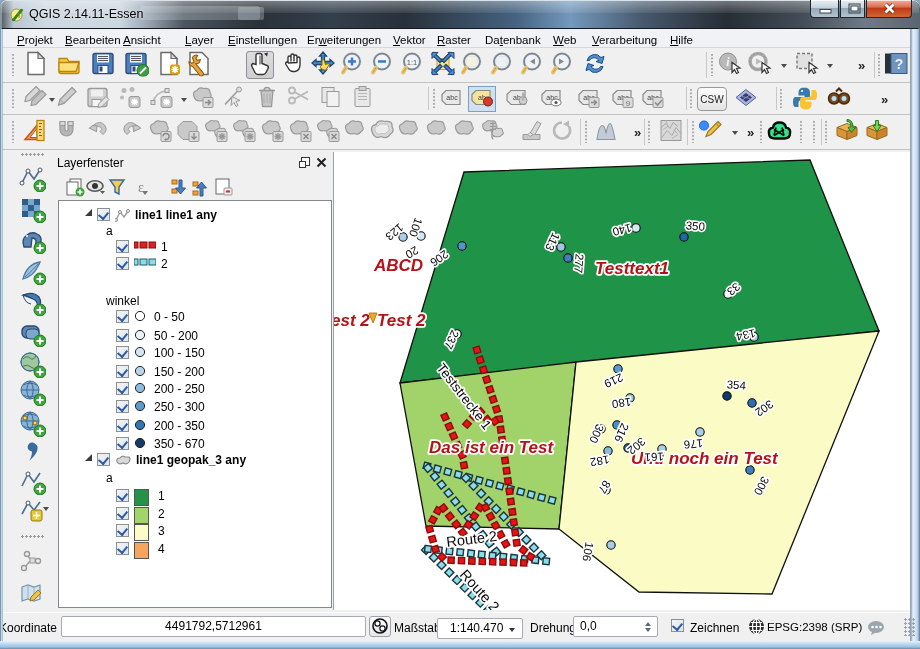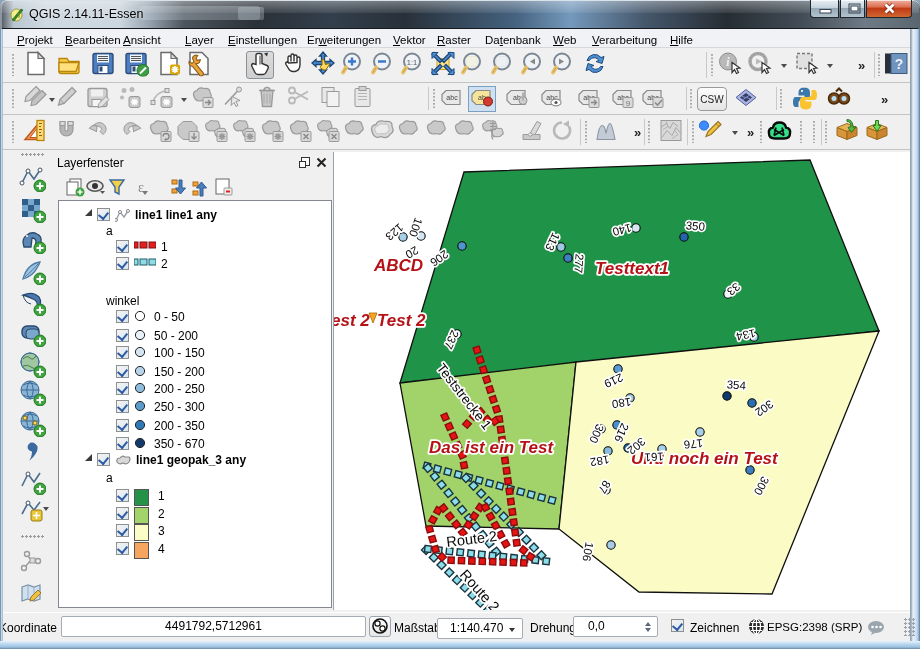--- a/index.html
+++ b/index.html
@@ -981,21 +981,21 @@
   <svg width="20" height="19" viewBox="0 0 20 19">
         <circle cx="10" cy="9" r="7" fill="none" stroke="#111" stroke-width="1.6"></circle>
         <circle cx="7.5" cy="6.5" r="2.6" fill="#fff" stroke="#111" stroke-width="1.2"></circle>
         <circle cx="12.5" cy="11.5" r="2.6" fill="#fff" stroke="#111" stroke-width="1.2"></circle>
       </svg>
  </div>
  <span style="position:absolute;left:391px;top:8px">Maßstab</span>
  <div class="sunken" style="position:absolute;left:434px;top:5px;width:86px;height:21px;line-height:19px"><span style="margin-left:12px">1:140.470</span>
   <i style="position:absolute;right:7px;top:9px;width:0;height:0;border:3.5px solid transparent;border-top:4.5px solid #333"></i></div>
  <span style="position:absolute;left:527px;top:8px">Drehung</span>
- <div class="sunken" style="position:absolute;left:570px;top:3px;width:85px;height:21px;line-height:19px"><span style="margin-left:14px">0,0</span>
+ <div class="sunken" style="position:absolute;left:570px;top:3px;width:85px;height:21px;line-height:19px"><span style="margin-left:6px">0,0</span>
   <div class="spin" style="right:1px;top:0;bottom:0">
         <i class="up"></i>
         <i class="dn"></i>
       </div></div>
  <span class="cb" style="position:absolute;left:668px;top:6px"></span>
  <span style="position:absolute;left:687px;top:8px">Zeichnen</span>
  <svg style="position:absolute;left:745px;top:5px" width="17" height="17" viewBox="0 0 17 17">
       <circle cx="8.5" cy="8.5" r="7.5" fill="#2b2b2b"></circle>
       <path d="M1 8.5 H16 M8.5 1 V16 M3 4.5 H14 M3 12.5 H14" stroke="#fff" stroke-width="1.2"></path>
       <ellipse cx="8.5" cy="8.5" rx="4" ry="7.5" fill="none" stroke="#fff" stroke-width="1.2"></ellipse>

